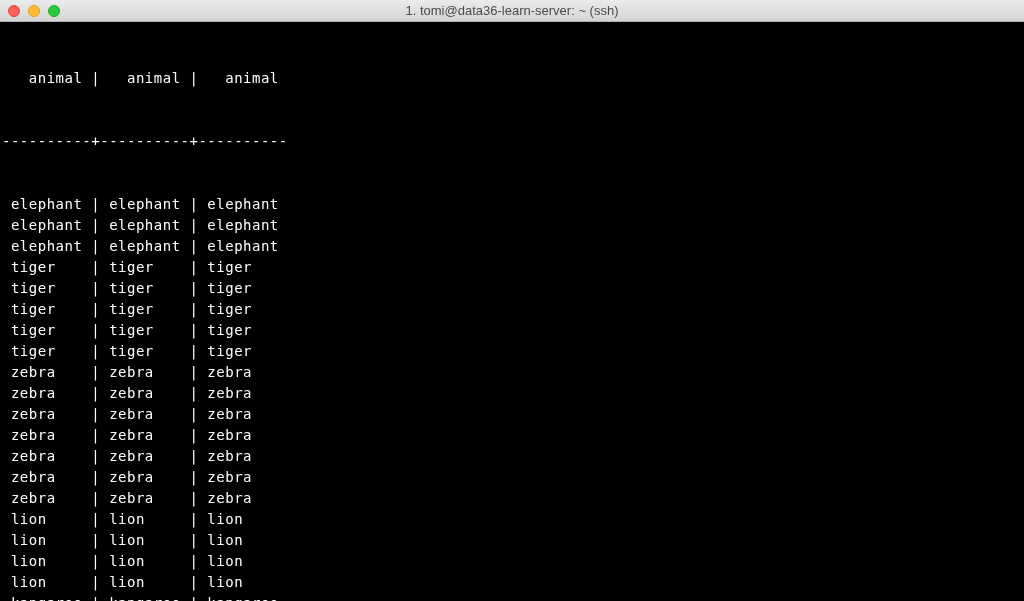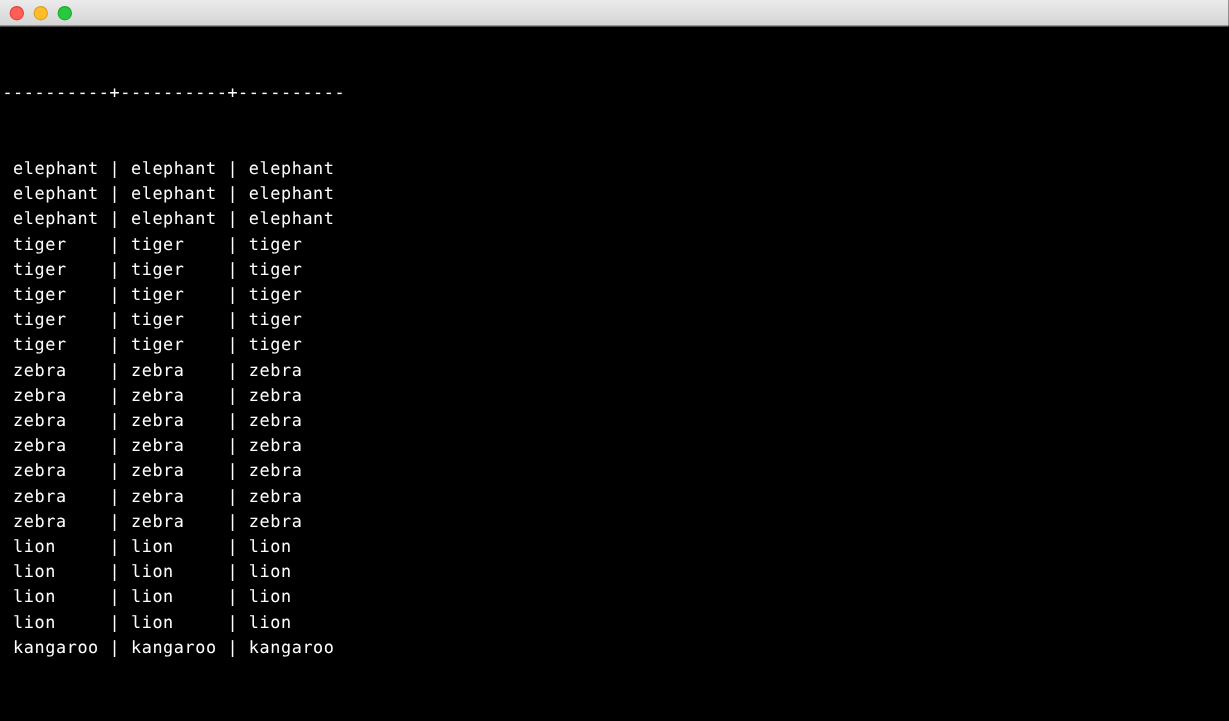--- a/index.html
+++ b/index.html
@@ -58,20 +58,22 @@
   </style>
 </head>
 <body>
 
 <div class="titlebar">
   <div class="traffic-lights">
     <div class="traffic-light tl-close"></div>
     <div class="traffic-light tl-min"></div>
     <div class="traffic-light tl-zoom"></div>
   </div>
+  <div class="title">1. tomi@data36-learn-server: ~ (ssh)</div>
 </div>
 
 <div class="terminal">
+  <span class="row" id="header-row">   animal |   animal |   animal </span>
   <span class="row">----------+----------+----------</span>
   <div id="rows-container"><span class="row"> elephant | elephant | elephant</span><span class="row"> elephant | elephant | elephant</span><span class="row"> elephant | elephant | elephant</span><span class="row"> tiger    | tiger    | tiger</span><span class="row"> tiger    | tiger    | tiger</span><span class="row"> tiger    | tiger    | tiger</span><span class="row"> tiger    | tiger    | tiger</span><span class="row"> tiger    | tiger    | tiger</span><span class="row"> zebra    | zebra    | zebra</span><span class="row"> zebra    | zebra    | zebra</span><span class="row"> zebra    | zebra    | zebra</span><span class="row"> zebra    | zebra    | zebra</span><span class="row"> zebra    | zebra    | zebra</span><span class="row"> zebra    | zebra    | zebra</span><span class="row"> zebra    | zebra    | zebra</span><span class="row"> lion     | lion     | lion</span><span class="row"> lion     | lion     | lion</span><span class="row"> lion     | lion     | lion</span><span class="row"> lion     | lion     | lion</span><span class="row"> kangaroo | kangaroo | kangaroo</span></div>
   
   
 </div>
 
 </body></html>

